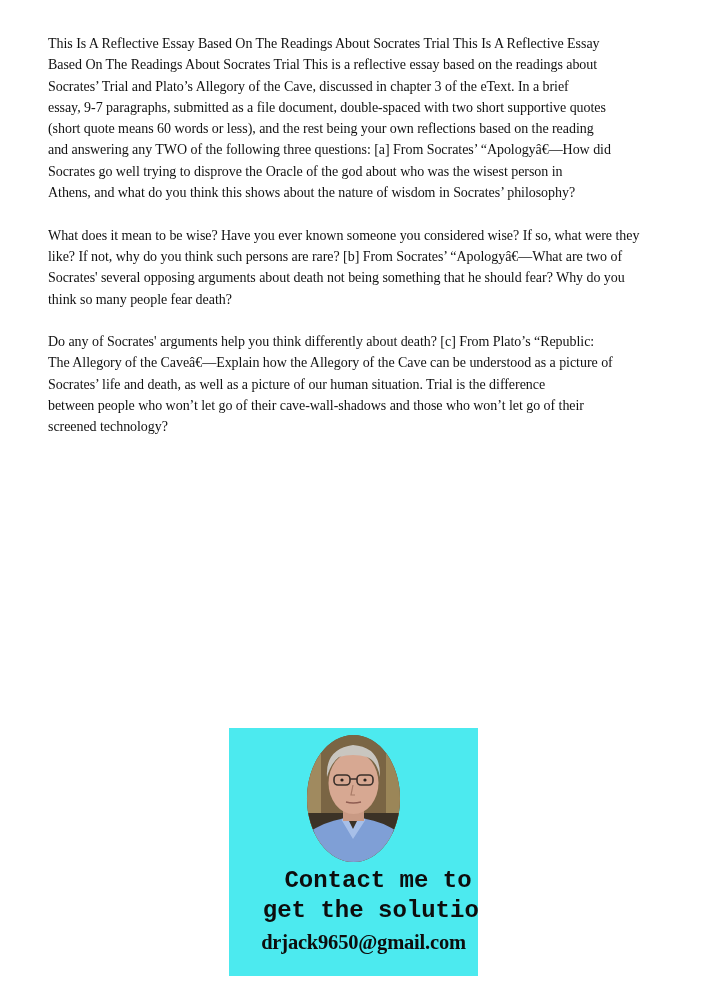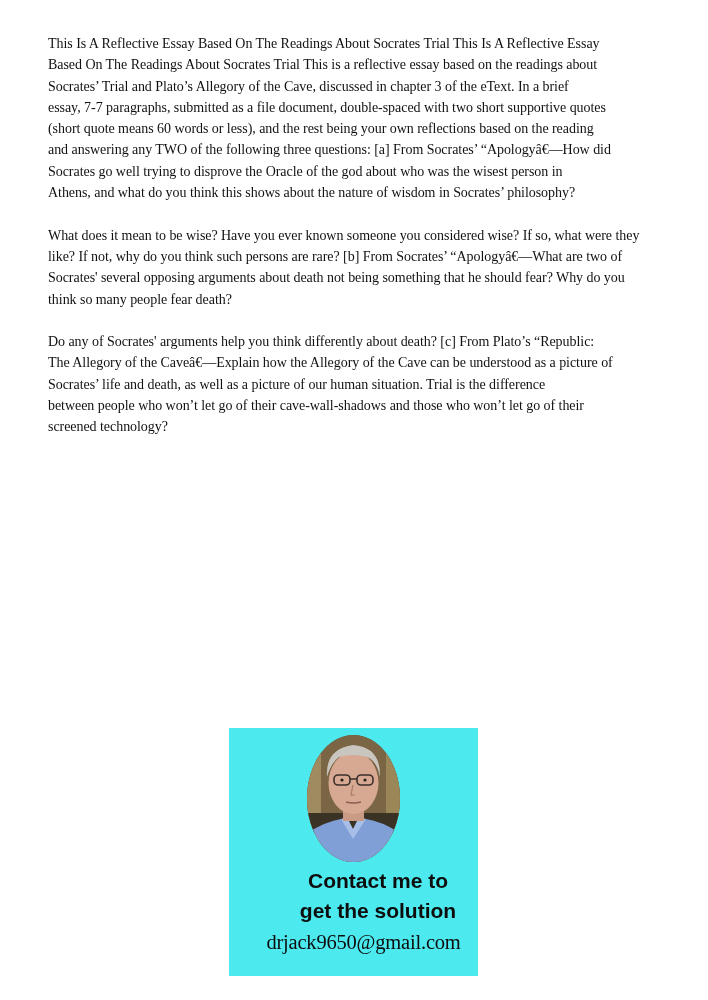--- a/index.html
+++ b/index.html
@@ -49,54 +49,54 @@
       border-radius: 50%;
       overflow: hidden;
       background: #6a5a3e;
     }
     .portrait svg { display: block; }
     .promo-headline {
       position: absolute;
       left: 0;
       width: 298px;
       text-align: center;
-      font-family: Liberation Sans, sans-serif;
+      font-family: Liberation Mono, monospace;
       font-weight: bold;
-      font-size: 21px;
+      font-size: 24px;
       color: #0d0d0d;
       line-height: 30px;
       top: 138px;
     }
     .promo-headline .hl {
       display: block;
       white-space: nowrap;
     }
     .promo-email {
       position: absolute;
       left: 0;
       width: 269px;
       text-align: center;
       top: 203px;
       font-family: "Liberation Serif", "DejaVu Serif", serif;
-      font-weight: normal;
+      font-weight: bold;
       font-size: 20.5px;
       color: #0d0d0d;
       white-space: nowrap;
       letter-spacing: -0.2px;
     }
   </style>
 </head>
 <body>
 
 <div class="doc">
   <p class="para">
     <span class="line">This Is A Reflective Essay Based On The Readings About Socrates Trial This Is A Reflective Essay</span>
     <span class="line">Based On The Readings About Socrates Trial This is a reflective essay based on the readings about</span>
     <span class="line">Socrates’ Trial and Plato’s Allegory of the Cave, discussed in chapter 3 of the eText. In a brief</span>
-    <span class="line">essay, 7-7 paragraphs, submitted as a file document, double-spaced with two short supportive quotes</span>
+    <span class="line">essay, 9-7 paragraphs, submitted as a file document, double-spaced with two short supportive quotes</span>
     <span class="line">(short quote means 60 words or less), and the rest being your own reflections based on the reading</span>
     <span class="line">and answering any TWO of the following three questions: [a] From Socrates’ “Apologyâ€—How did</span>
     <span class="line">Socrates go well trying to disprove the Oracle of the god about who was the wisest person in</span>
     <span class="line">Athens, and what do you think this shows about the nature of wisdom in Socrates’ philosophy?</span>
   </p>
   <p class="para">
     <span class="line">What does it mean to be wise? Have you ever known someone you considered wise? If so, what were they</span>
     <span class="line">like? If not, why do you think such persons are rare? [b] From Socrates’ “Apologyâ€—What are two of</span>
     <span class="line">Socrates' several opposing arguments about death not being something that he should fear? Why do you</span>
     <span class="line">think so many people fear death?</span>

